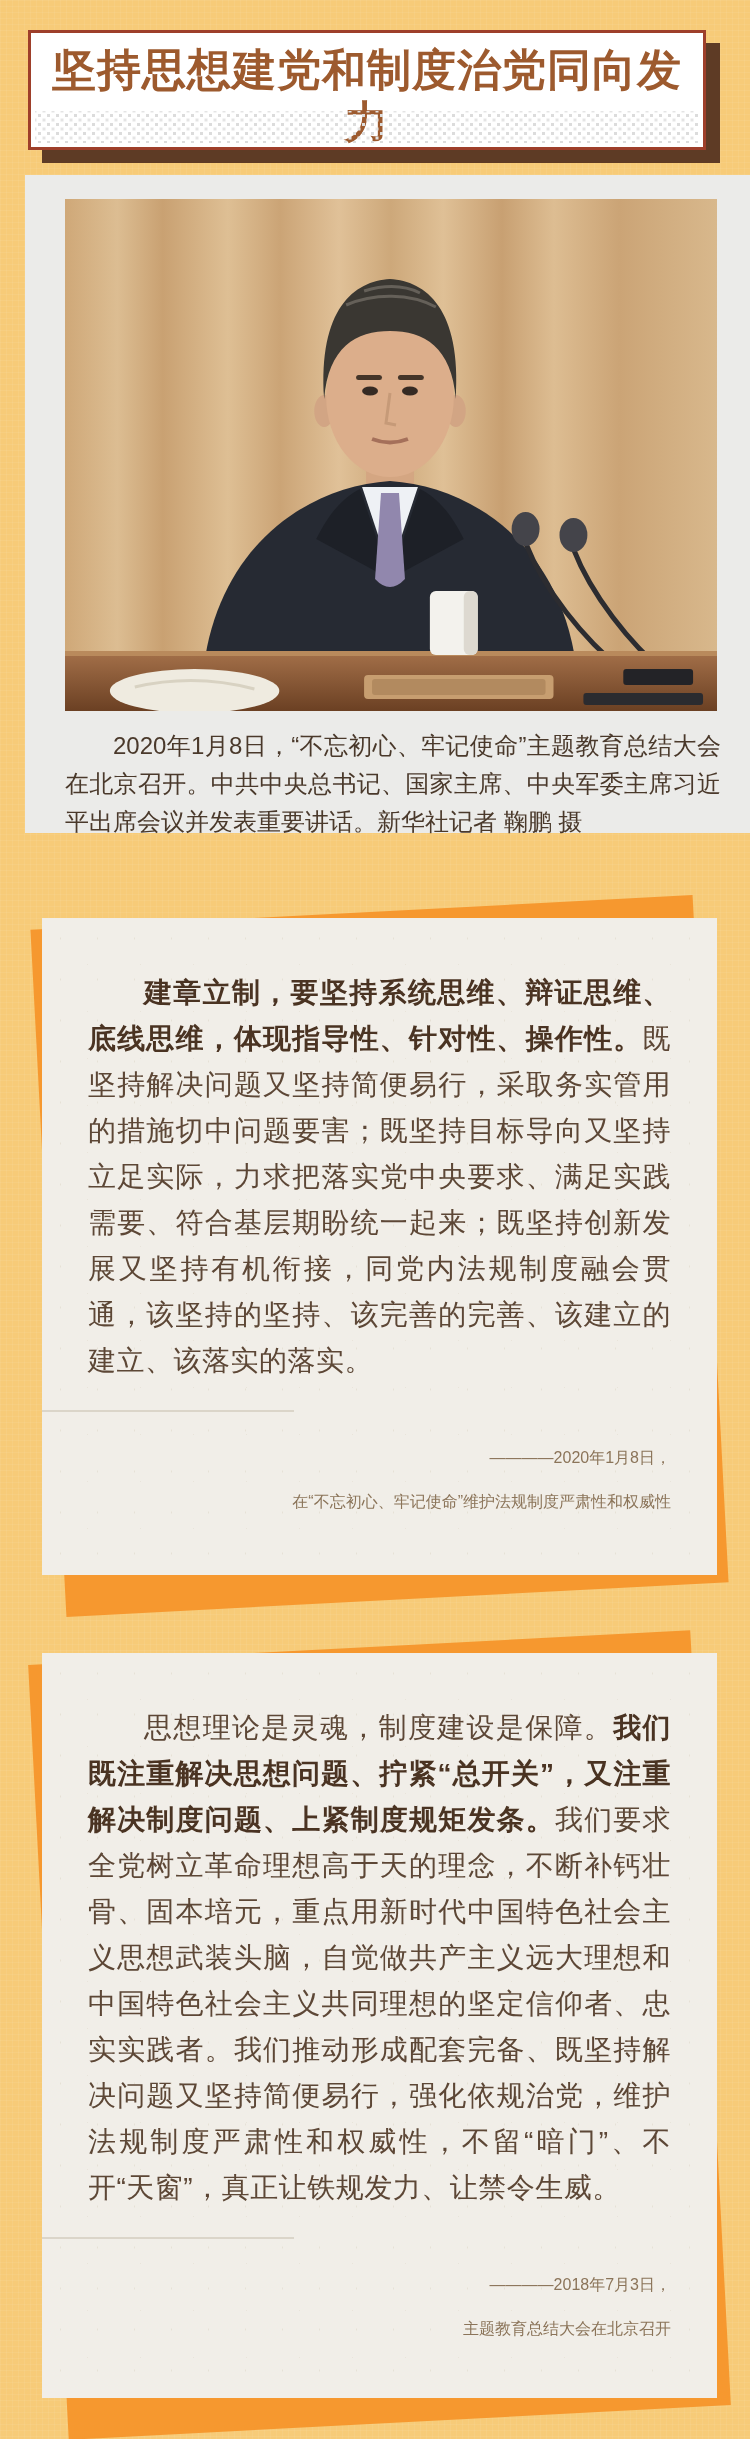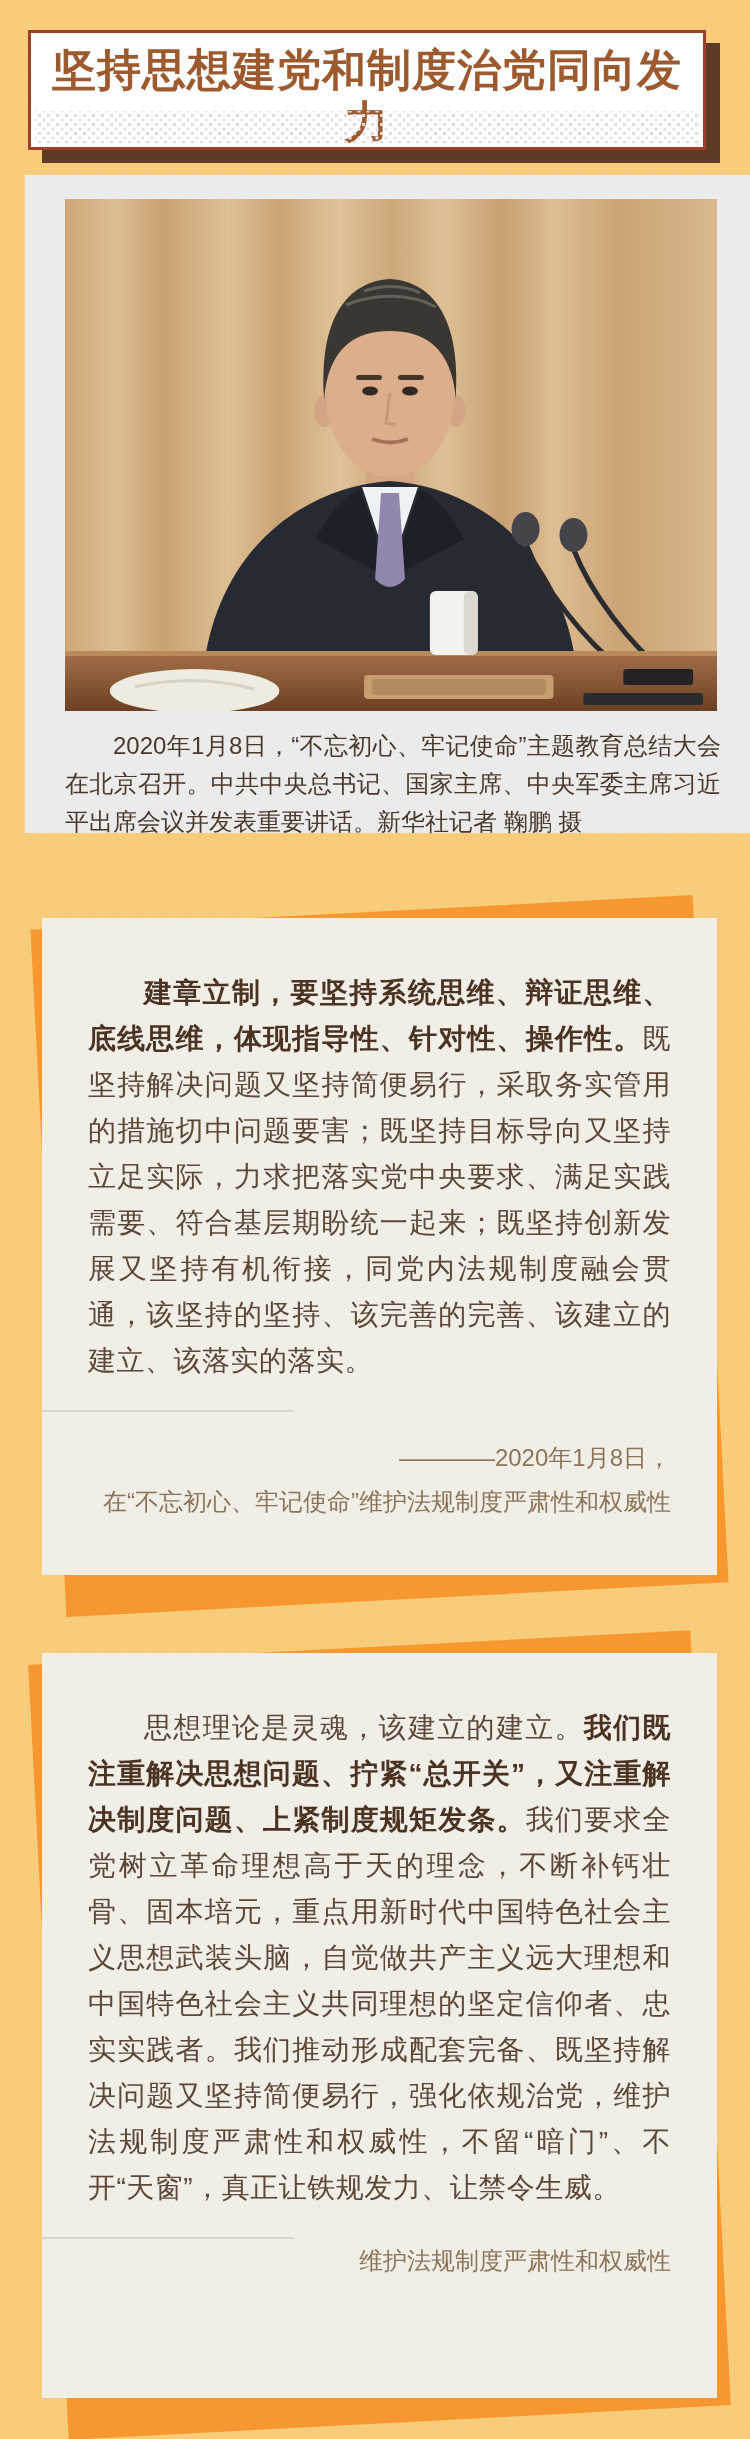--- a/index.html
+++ b/index.html
@@ -66,21 +66,21 @@
   .quote-text{
     margin:0;color:#5d4736;font-size:28px;line-height:46px;
     letter-spacing:.5px;text-align:justify;text-indent:2em;
   }
   .quote-text .seg-bold{font-weight:700;color:#4a3322;}
   .divider{
     height:0;border-top:2px solid #dbd5c9;width:252px;
     margin:26px 0 0 -46px;
   }
   .attr-date,.attr-src{
-    margin:0;color:#8b7459;font-size:24px;line-height:44px;text-align:right;
+    margin:0;color:#8b7459;font-size:16px;line-height:44px;text-align:right;
   }
   .attr-date{margin-top:24px;}
 </style>
 </head>
 <body>
 
 <div class="page">
 
   <header class="title-box">
     <h1>坚持思想建党和制度治党同向发力</h1>
@@ -168,19 +168,20 @@
       <p class="quote-text"><span class="seg-bold">建章立制，要坚持系统思维、辩证思维、底线思维，体现指导性、针对性、操作性。</span><span>既坚持解决问题又坚持简便易行，采取务实管用的措施切中问题要害；既坚持目标导向又坚持立足实际，力求把落实党中央要求、满足实践需要、符合基层期盼统一起来；既坚持创新发展又坚持有机衔接，同党内法规制度融会贯通，该坚持的坚持、该完善的完善、该建立的建立、该落实的落实。</span></p>
       <div class="divider"></div>
       <p class="attr-date">————2020年1月8日，</p>
       <p class="attr-src">在“不忘初心、牢记使命”维护法规制度严肃性和权威性</p>
     </div>
   </section>
 
   <section class="quote-wrap qc2">
     <div class="backdrop"></div>
     <div class="paper">
-      <p class="quote-text"><span>思想理论是灵魂，该建立的建立。</span><span class="seg-bold">我们既注重解决思想问题、拧紧“总开关”，又注重解决制度问题、上紧制度规矩发条。</span><span>我们要求全党树立革命理想高于天的理念，不断补钙壮骨、固本培元，重点用新时代中国特色社会主义思想武装头脑，自觉做共产主义远大理想和中国特色社会主义共同理想的坚定信仰者、忠实实践者。我们推动形成配套完备、既坚持解决问题又坚持简便易行，强化依规治党，维护法规制度严肃性和权威性，不留“暗门”、不开“天窗”，真正让铁规发力、让禁令生威。</span></p>
+      <p class="quote-text"><span>思想理论是灵魂，制度建设是保障。</span><span class="seg-bold">我们既注重解决思想问题、拧紧“总开关”，又注重解决制度问题、上紧制度规矩发条。</span><span>我们要求全党树立革命理想高于天的理念，不断补钙壮骨、固本培元，重点用新时代中国特色社会主义思想武装头脑，自觉做共产主义远大理想和中国特色社会主义共同理想的坚定信仰者、忠实实践者。我们推动形成配套完备、既坚持解决问题又坚持简便易行，强化依规治党，维护法规制度严肃性和权威性，不留“暗门”、不开“天窗”，真正让铁规发力、让禁令生威。</span></p>
       <div class="divider"></div>
-      <p class="attr-src">维护法规制度严肃性和权威性</p>
+      <p class="attr-date">————2018年7月3日，</p>
+      <p class="attr-src">主题教育总结大会在北京召开</p>
     </div>
   </section>
 
 </div>
 
 </body></html>

